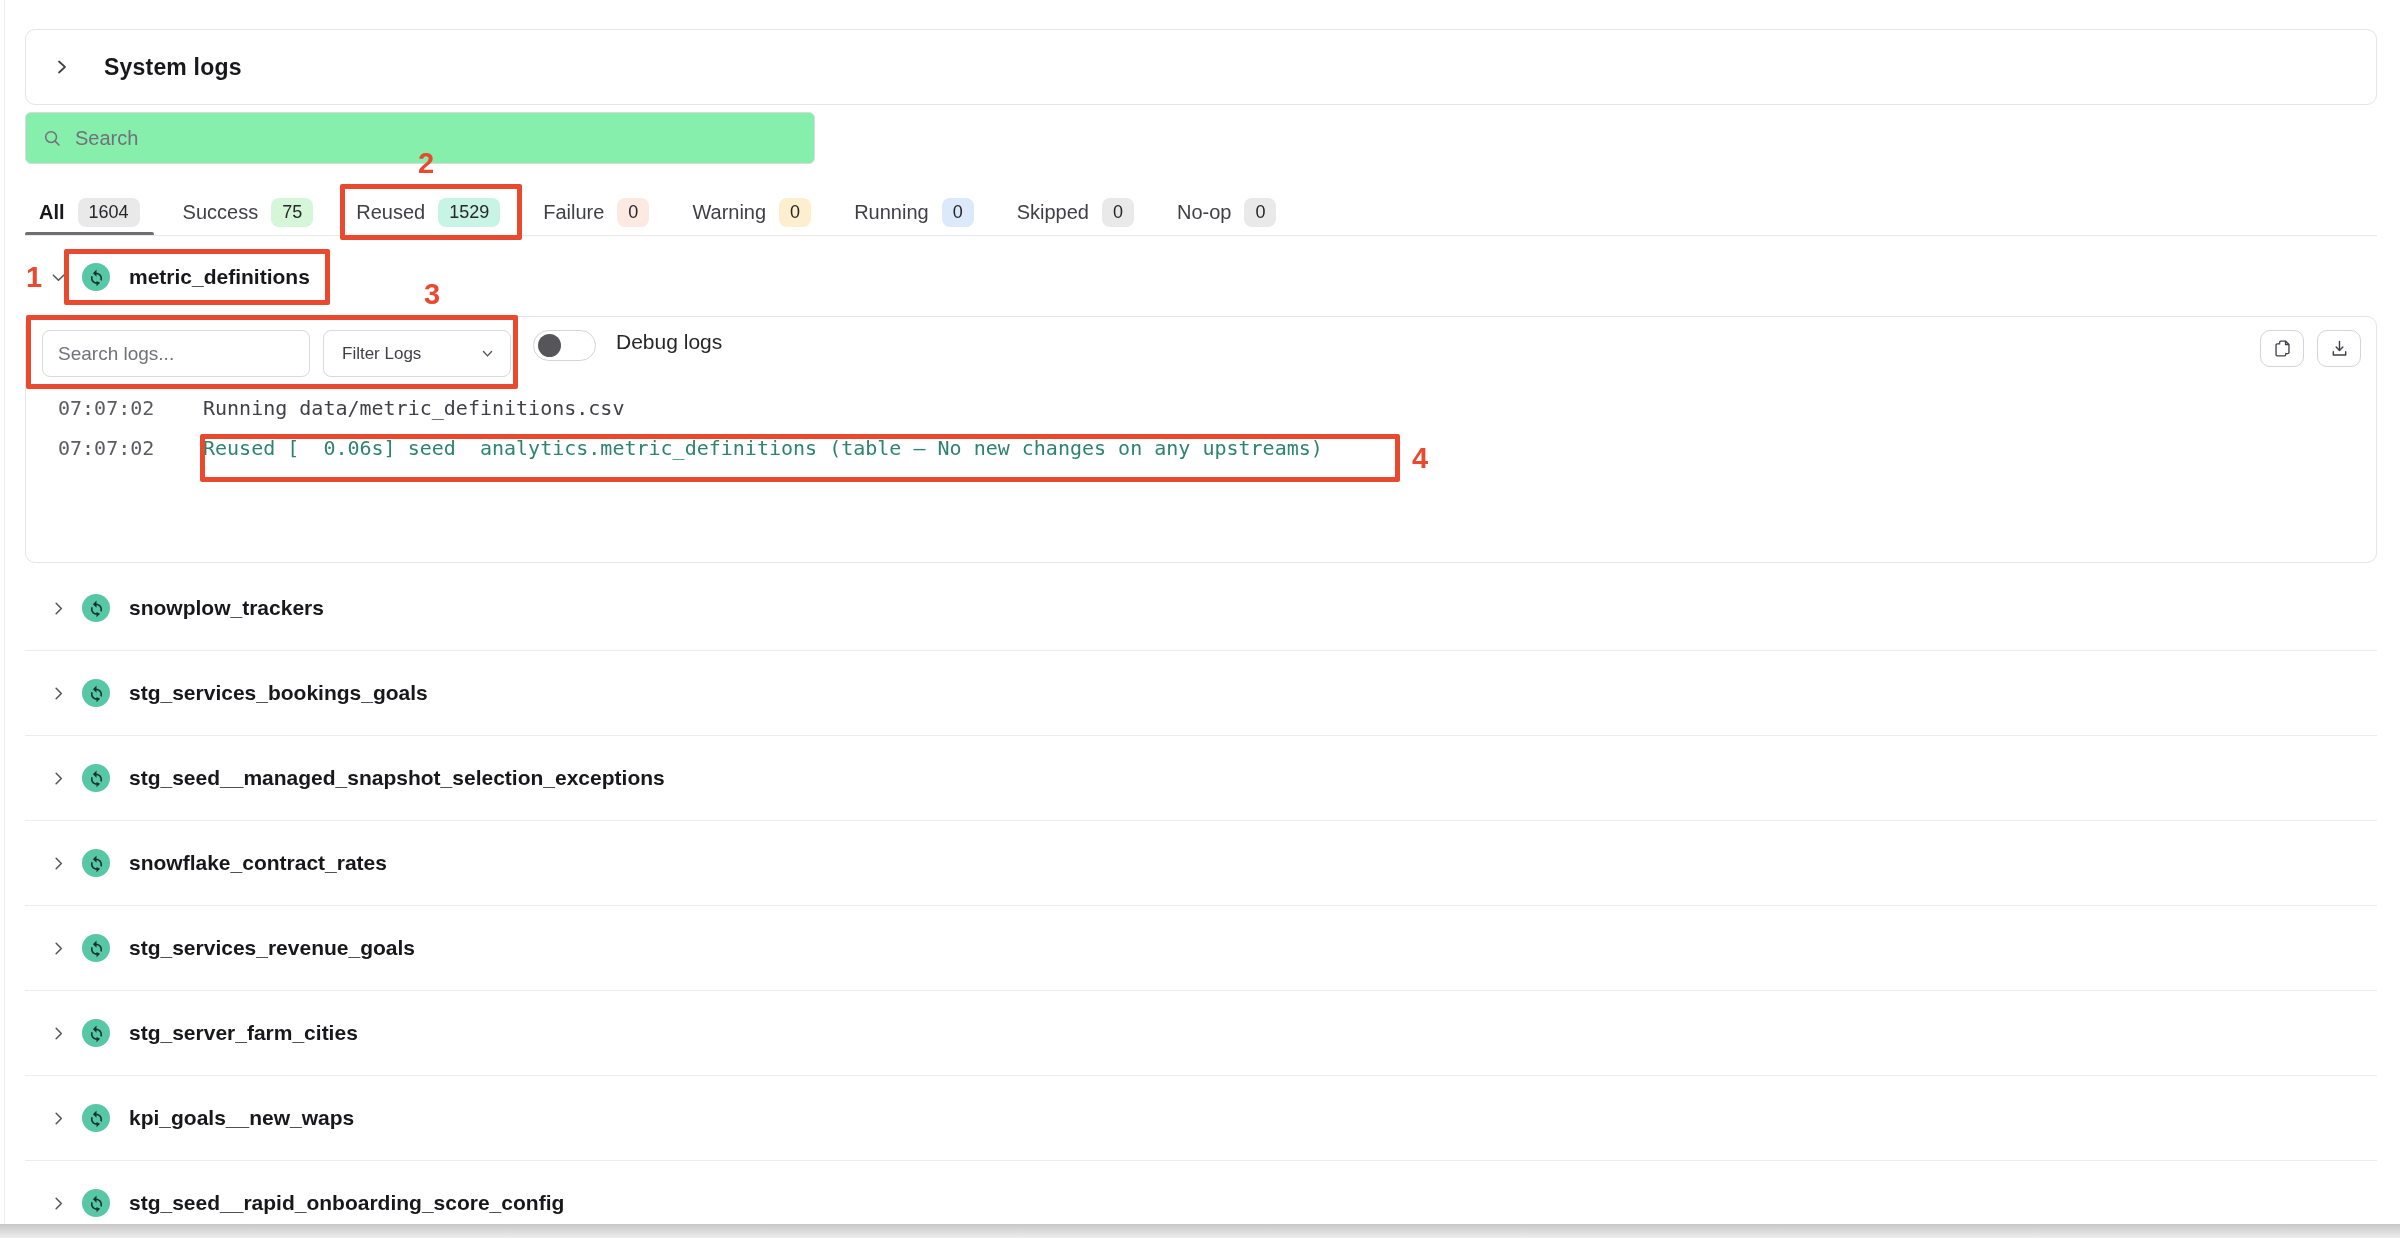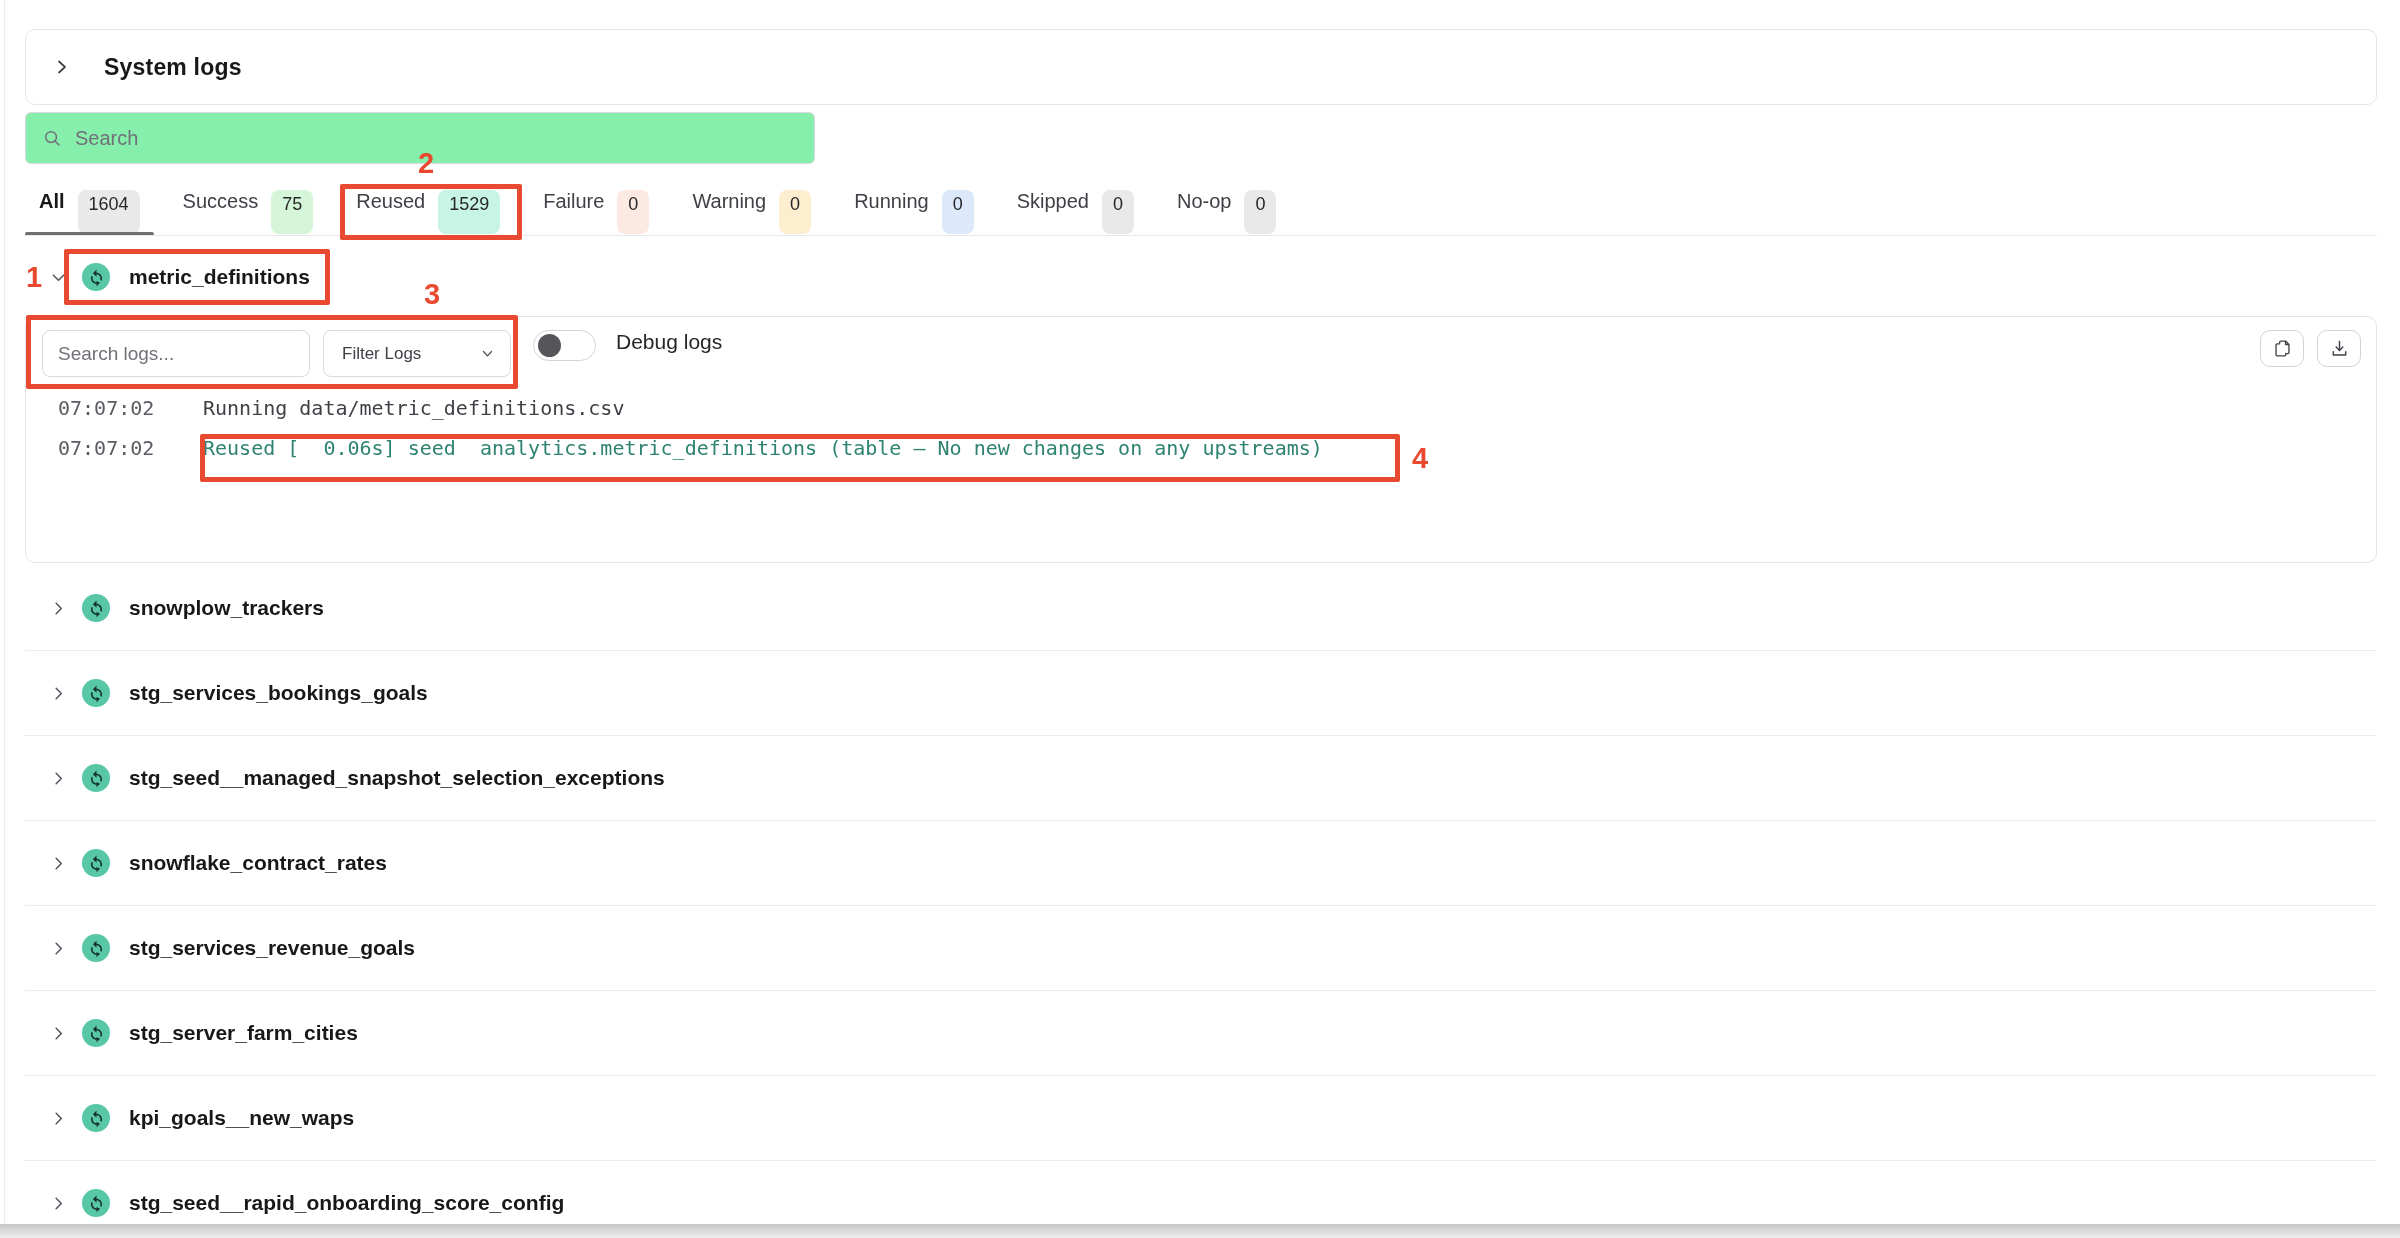--- a/index.html
+++ b/index.html
@@ -18,21 +18,21 @@
   
   .search-box { position:absolute; left:25px; top:112px; width:790px; height:52px;
                 border:1px solid var(--border2); border-radius:6px; display:flex;
                 align-items:center; padding-left:17px; gap:13px; background:#86efac; }
   .search-box input { border:none; outline:none; font-size:20px; flex:1; height:100%;
                       font-family:"Liberation Sans",sans-serif; background:transparent; }
   .search-box input::placeholder { color:#71717a; }
 
   
   .tabs { position:absolute; left:25px; top:190px; height:44px; display:flex; gap:15px; align-items:center; }
-  .tab { display:flex; gap:13px; padding:0 14px; height:44px; position:relative; cursor:default; }
+  .tab { display:flex; align-items:center; gap:13px; padding:0 14px; height:44px; position:relative; cursor:default; }
   .tab-label { font-size:20px; font-weight:500; color:#3f3f46; white-space:nowrap; }
   .tab.active .tab-label { color:#18181b; font-weight:700; }
   .tab-badge { border-radius:8px; padding:4px 11px; font-size:18px; font-weight:500; color:#27272a; }
   .tab.active::after { content:""; position:absolute; left:0; right:0; bottom:-2px; height:4px;
                        background:#6e6e73; border-radius:2px; }
   .tabs-border { position:absolute; left:25px; top:235px; width:2352px; height:1px; background:#e9e9eb; }
 
   
   .expanded-row { position:absolute; left:25px; top:250px; height:54px; display:flex; align-items:center; padding-left:26px; }
   .status-icon { width:28px; height:28px; border-radius:50%; background:var(--teal);

